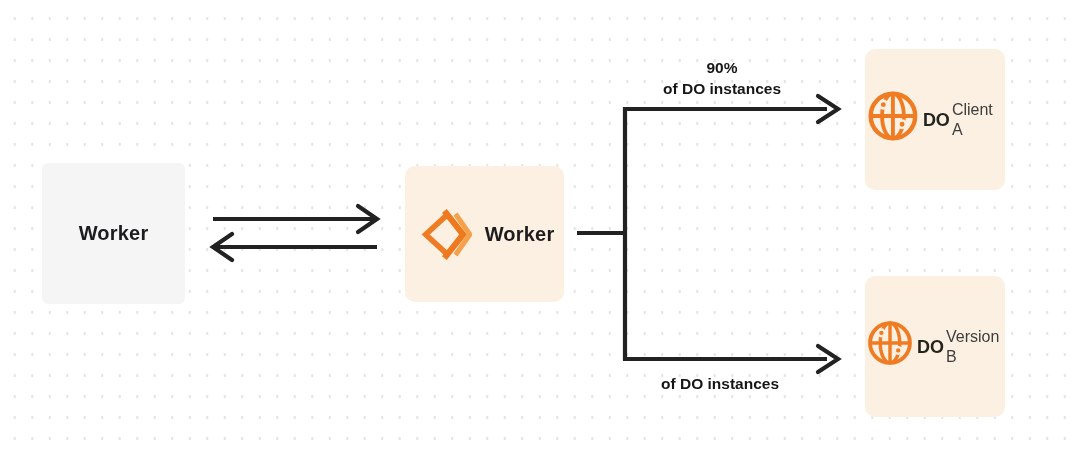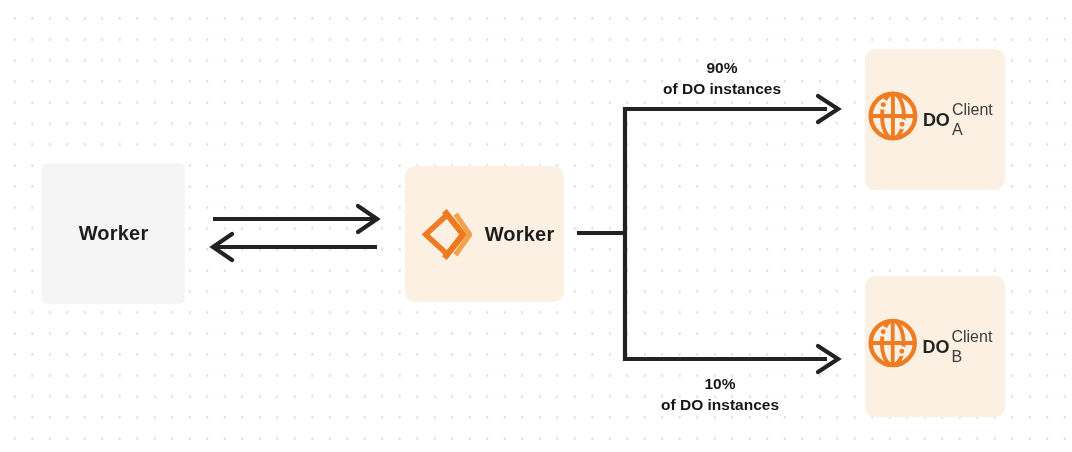--- a/index.html
+++ b/index.html
@@ -87,21 +87,20 @@
     </svg>
     <span class="node-label">Worker</span>
   </div>
 
   <div class="pct-label top">
     <div>90%</div>
     <div>of DO instances</div>
   </div>
 
   <div class="pct-label bottom">
-    <div>10%</div>
     <div>of DO instances</div>
   </div>
 
   <div class="node do-box version-a">
     <svg class="globe" width="58" height="58" viewBox="0 0 64 64" xmlns="http://www.w3.org/2000/svg" fill="none">
       <circle cx="32" cy="32" r="25.5" stroke="#EF7C23" stroke-width="5"></circle>
       <ellipse cx="32" cy="32" rx="12.5" ry="25.5" stroke="#EF7C23" stroke-width="4.4"></ellipse>
       <line x1="32" y1="6.5" x2="32" y2="57.5" stroke="#EF7C23" stroke-width="4.4"></line>
       <line x1="6.5" y1="32" x2="57.5" y2="32" stroke="#EF7C23" stroke-width="4.4"></line>
       <circle cx="21" cy="19" r="4.3" fill="#EF7C23" stroke="#FBF0E2" stroke-width="3"></circle>
@@ -114,16 +113,16 @@
   <div class="node do-box version-b">
     <svg class="globe" width="58" height="58" viewBox="0 0 64 64" xmlns="http://www.w3.org/2000/svg" fill="none">
       <circle cx="32" cy="32" r="25.5" stroke="#EF7C23" stroke-width="5"></circle>
       <ellipse cx="32" cy="32" rx="12.5" ry="25.5" stroke="#EF7C23" stroke-width="4.4"></ellipse>
       <line x1="32" y1="6.5" x2="32" y2="57.5" stroke="#EF7C23" stroke-width="4.4"></line>
       <line x1="6.5" y1="32" x2="57.5" y2="32" stroke="#EF7C23" stroke-width="4.4"></line>
       <circle cx="21" cy="19" r="4.3" fill="#EF7C23" stroke="#FBF0E2" stroke-width="3"></circle>
       <circle cx="42.5" cy="41.5" r="4.3" fill="#EF7C23" stroke="#FBF0E2" stroke-width="3"></circle>
     </svg>
     <span class="do-title">DO</span>
-    <span class="do-subtitle">Client B</span>
+    <span class="do-subtitle">Version B</span>
   </div>
 
 </div>
 
 </body></html>

